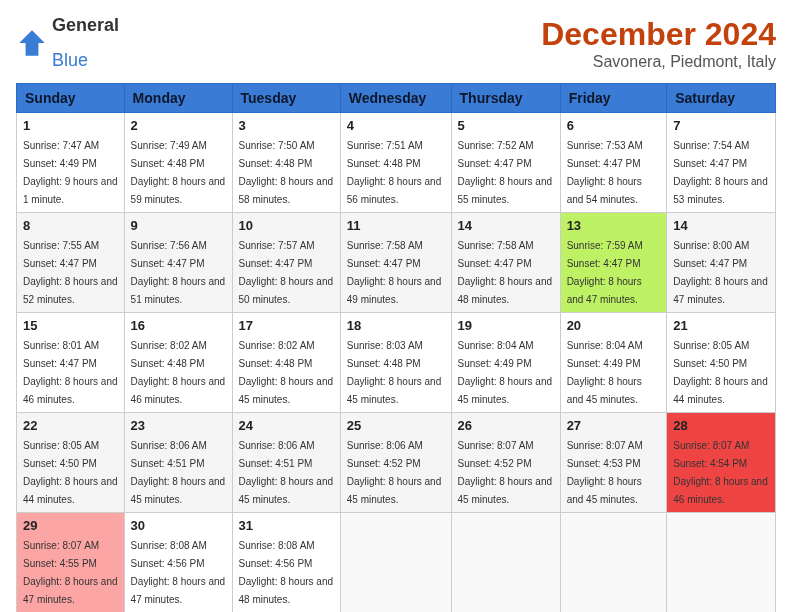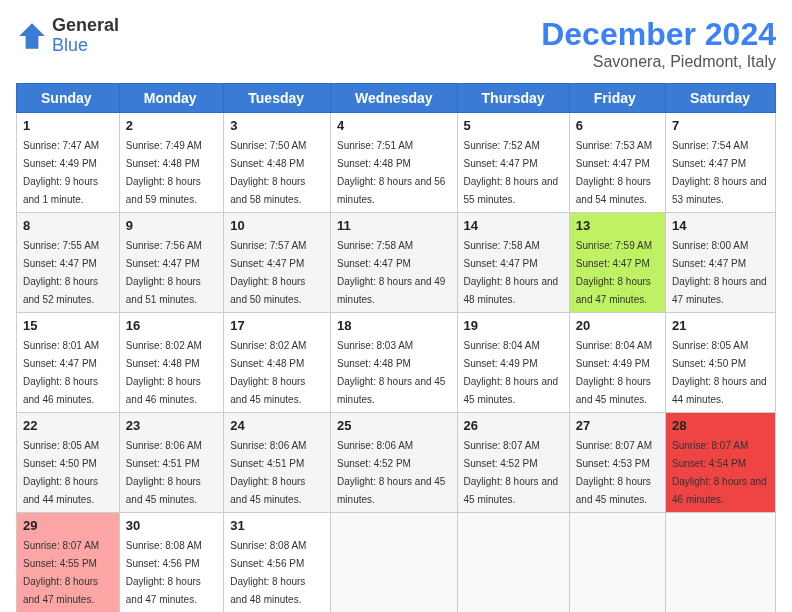--- a/index.html
+++ b/index.html
@@ -17,20 +17,21 @@
       margin-bottom: 12px;
     }
     .logo {
       display: flex;
       align-items: center;
     }
     .logo-text {
       display: flex;
       flex-direction: column;
       line-height: 1.1;
+      gap: 15px;
     }
     .logo-general {
       font-size: 18px;
       font-weight: bold;
       color: #333;
     }
     .logo-blue {
       font-size: 18px;
       font-weight: normal;
       color: #3a7bd5;
@@ -39,35 +40,35 @@
       width: 32px;
       height: 32px;
       margin-right: 4px;
     }
     .title-section {
       text-align: right;
     }
     .month-title {
       font-size: 32px;
       font-weight: bold;
-      color: #3b82f6;
+      color: #c2410c;
     }
     .location {
       font-size: 16px;
       color: #555;
     }
     .calendar {
       width: 100%;
       border-collapse: collapse;
     }
     .calendar th {
       background-color: #3a7bd5;
-      color: #ffffff;
+      color: #0f172a;
       text-align: left;
-      padding: 6px 24px;
+      padding: 6px 8px;
       font-size: 14px;
       font-weight: bold;
       border: 1px solid #2a6bc5;
     }
     .calendar td {
       border: 1px solid #ccc;
       vertical-align: top;
       padding: 5px 6px;
       width: 113px;
       min-height: 80px;

